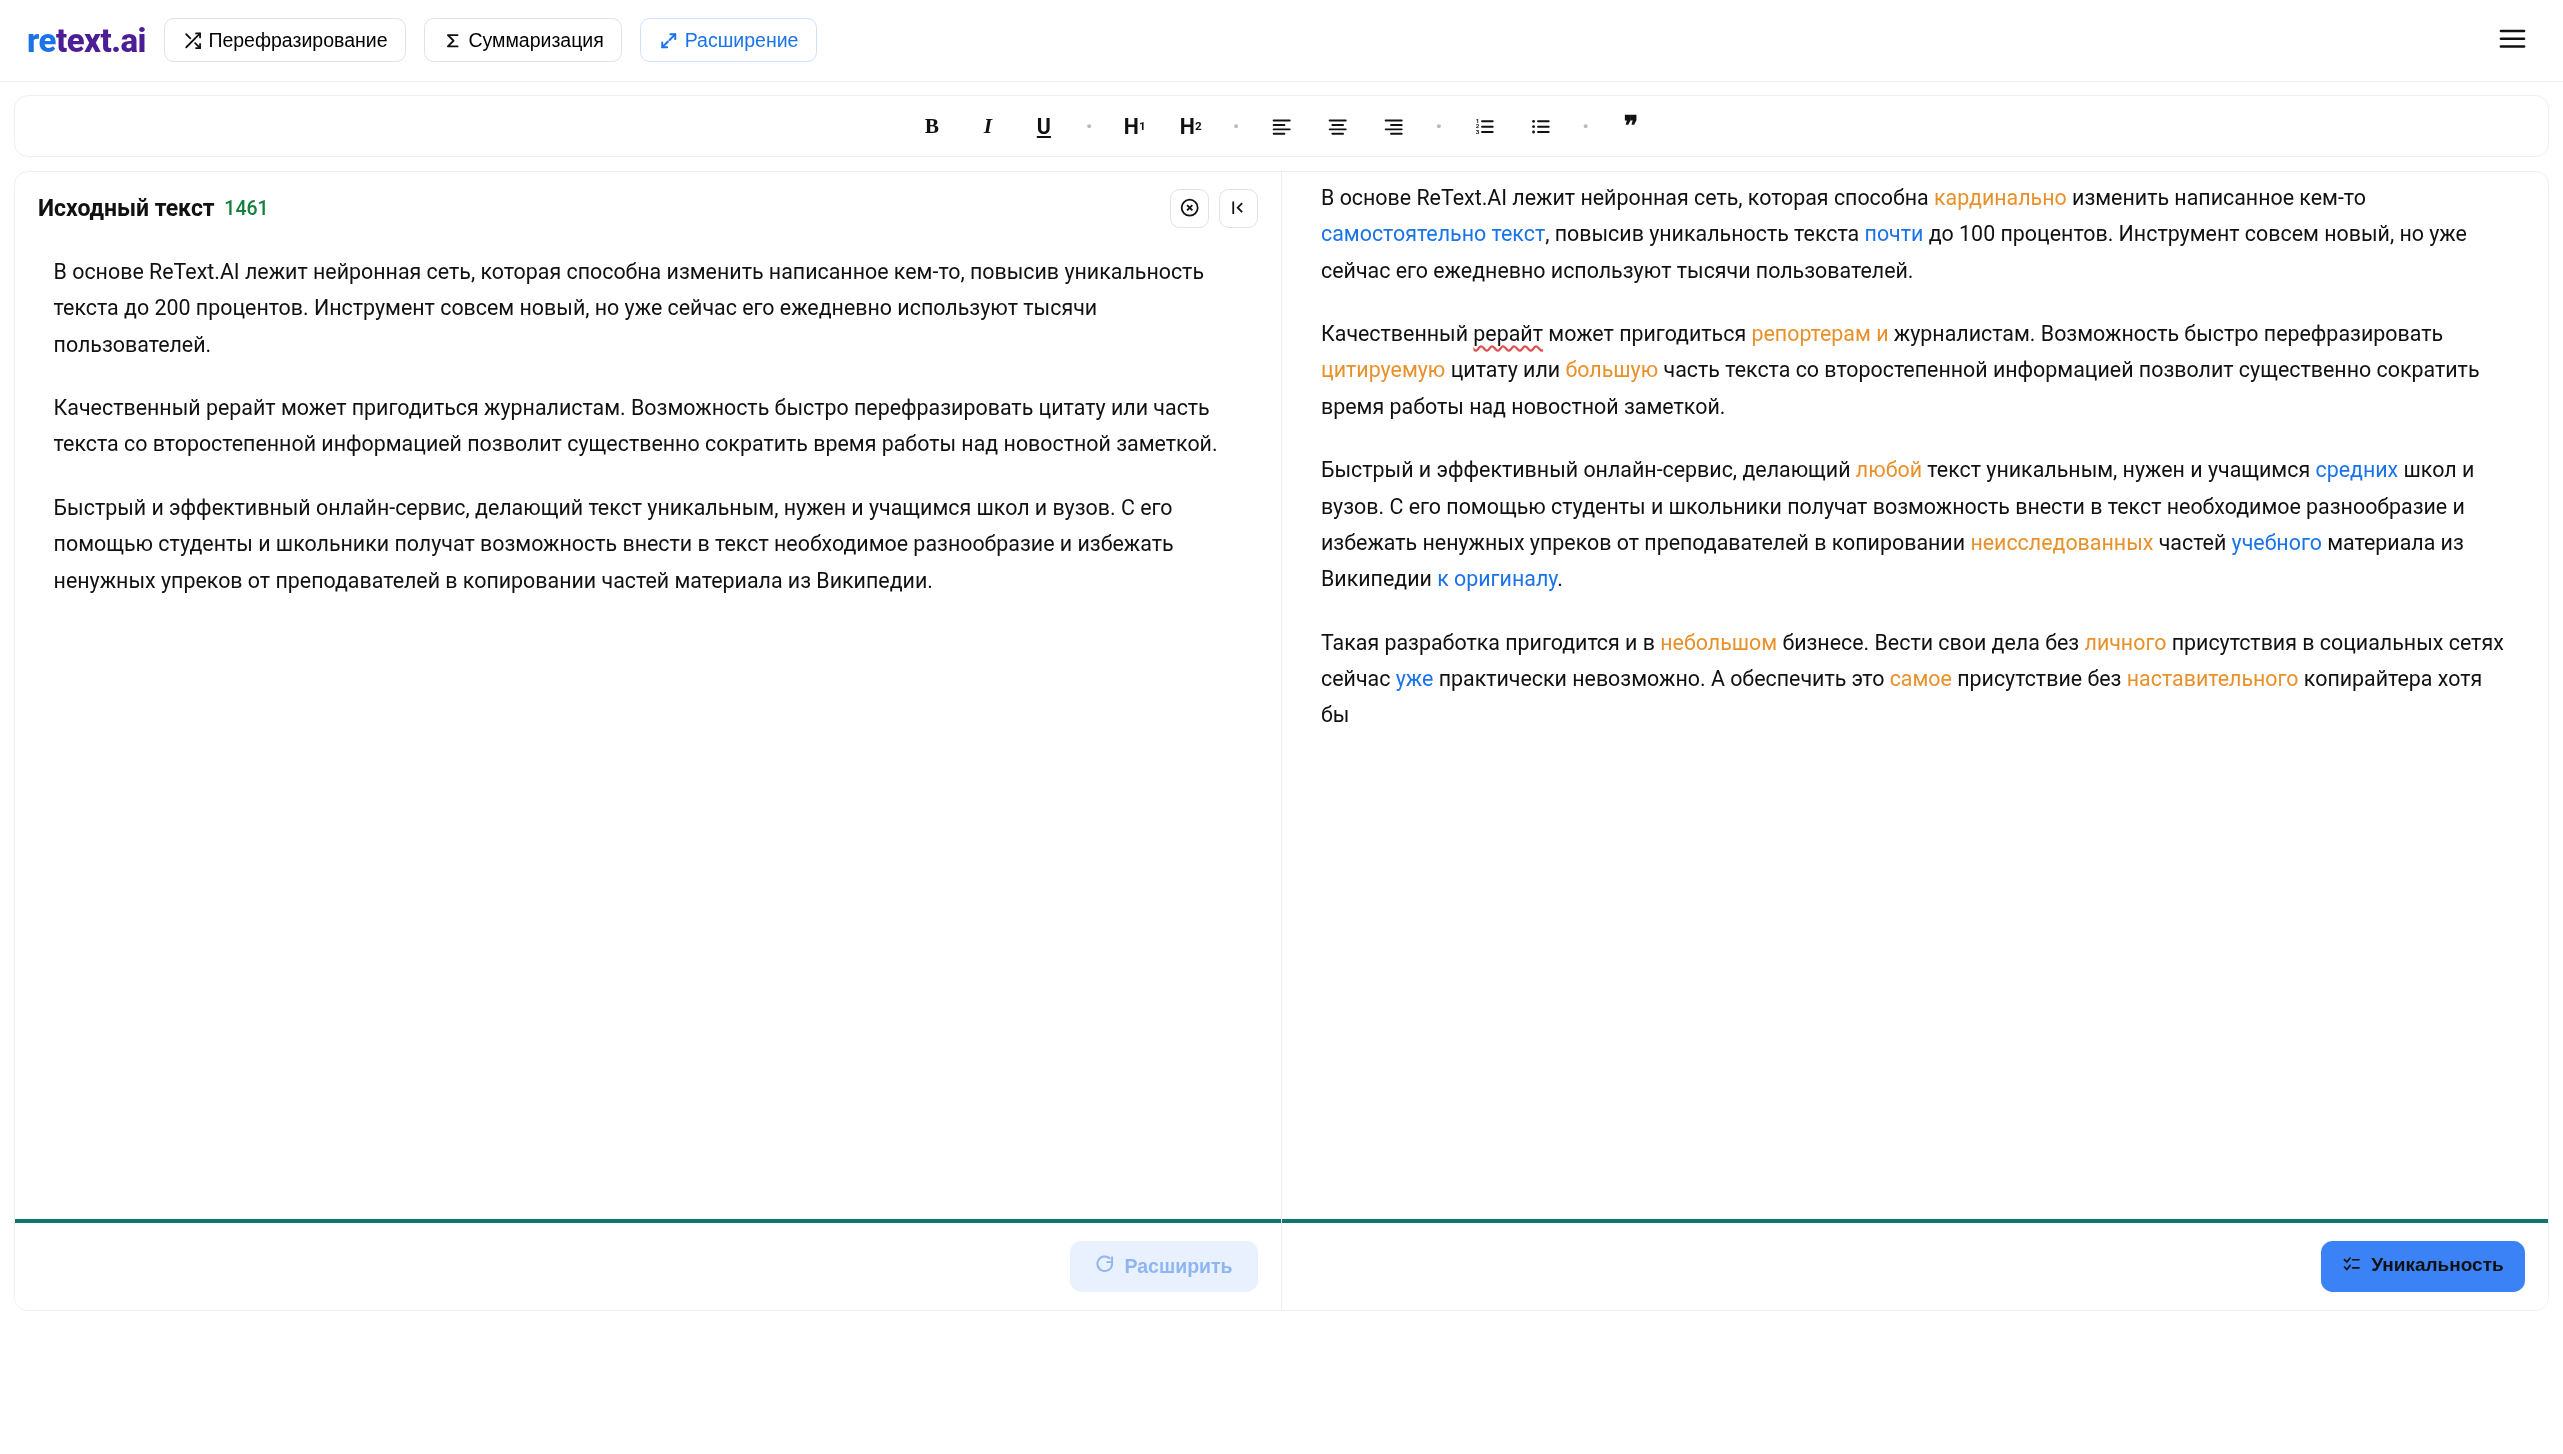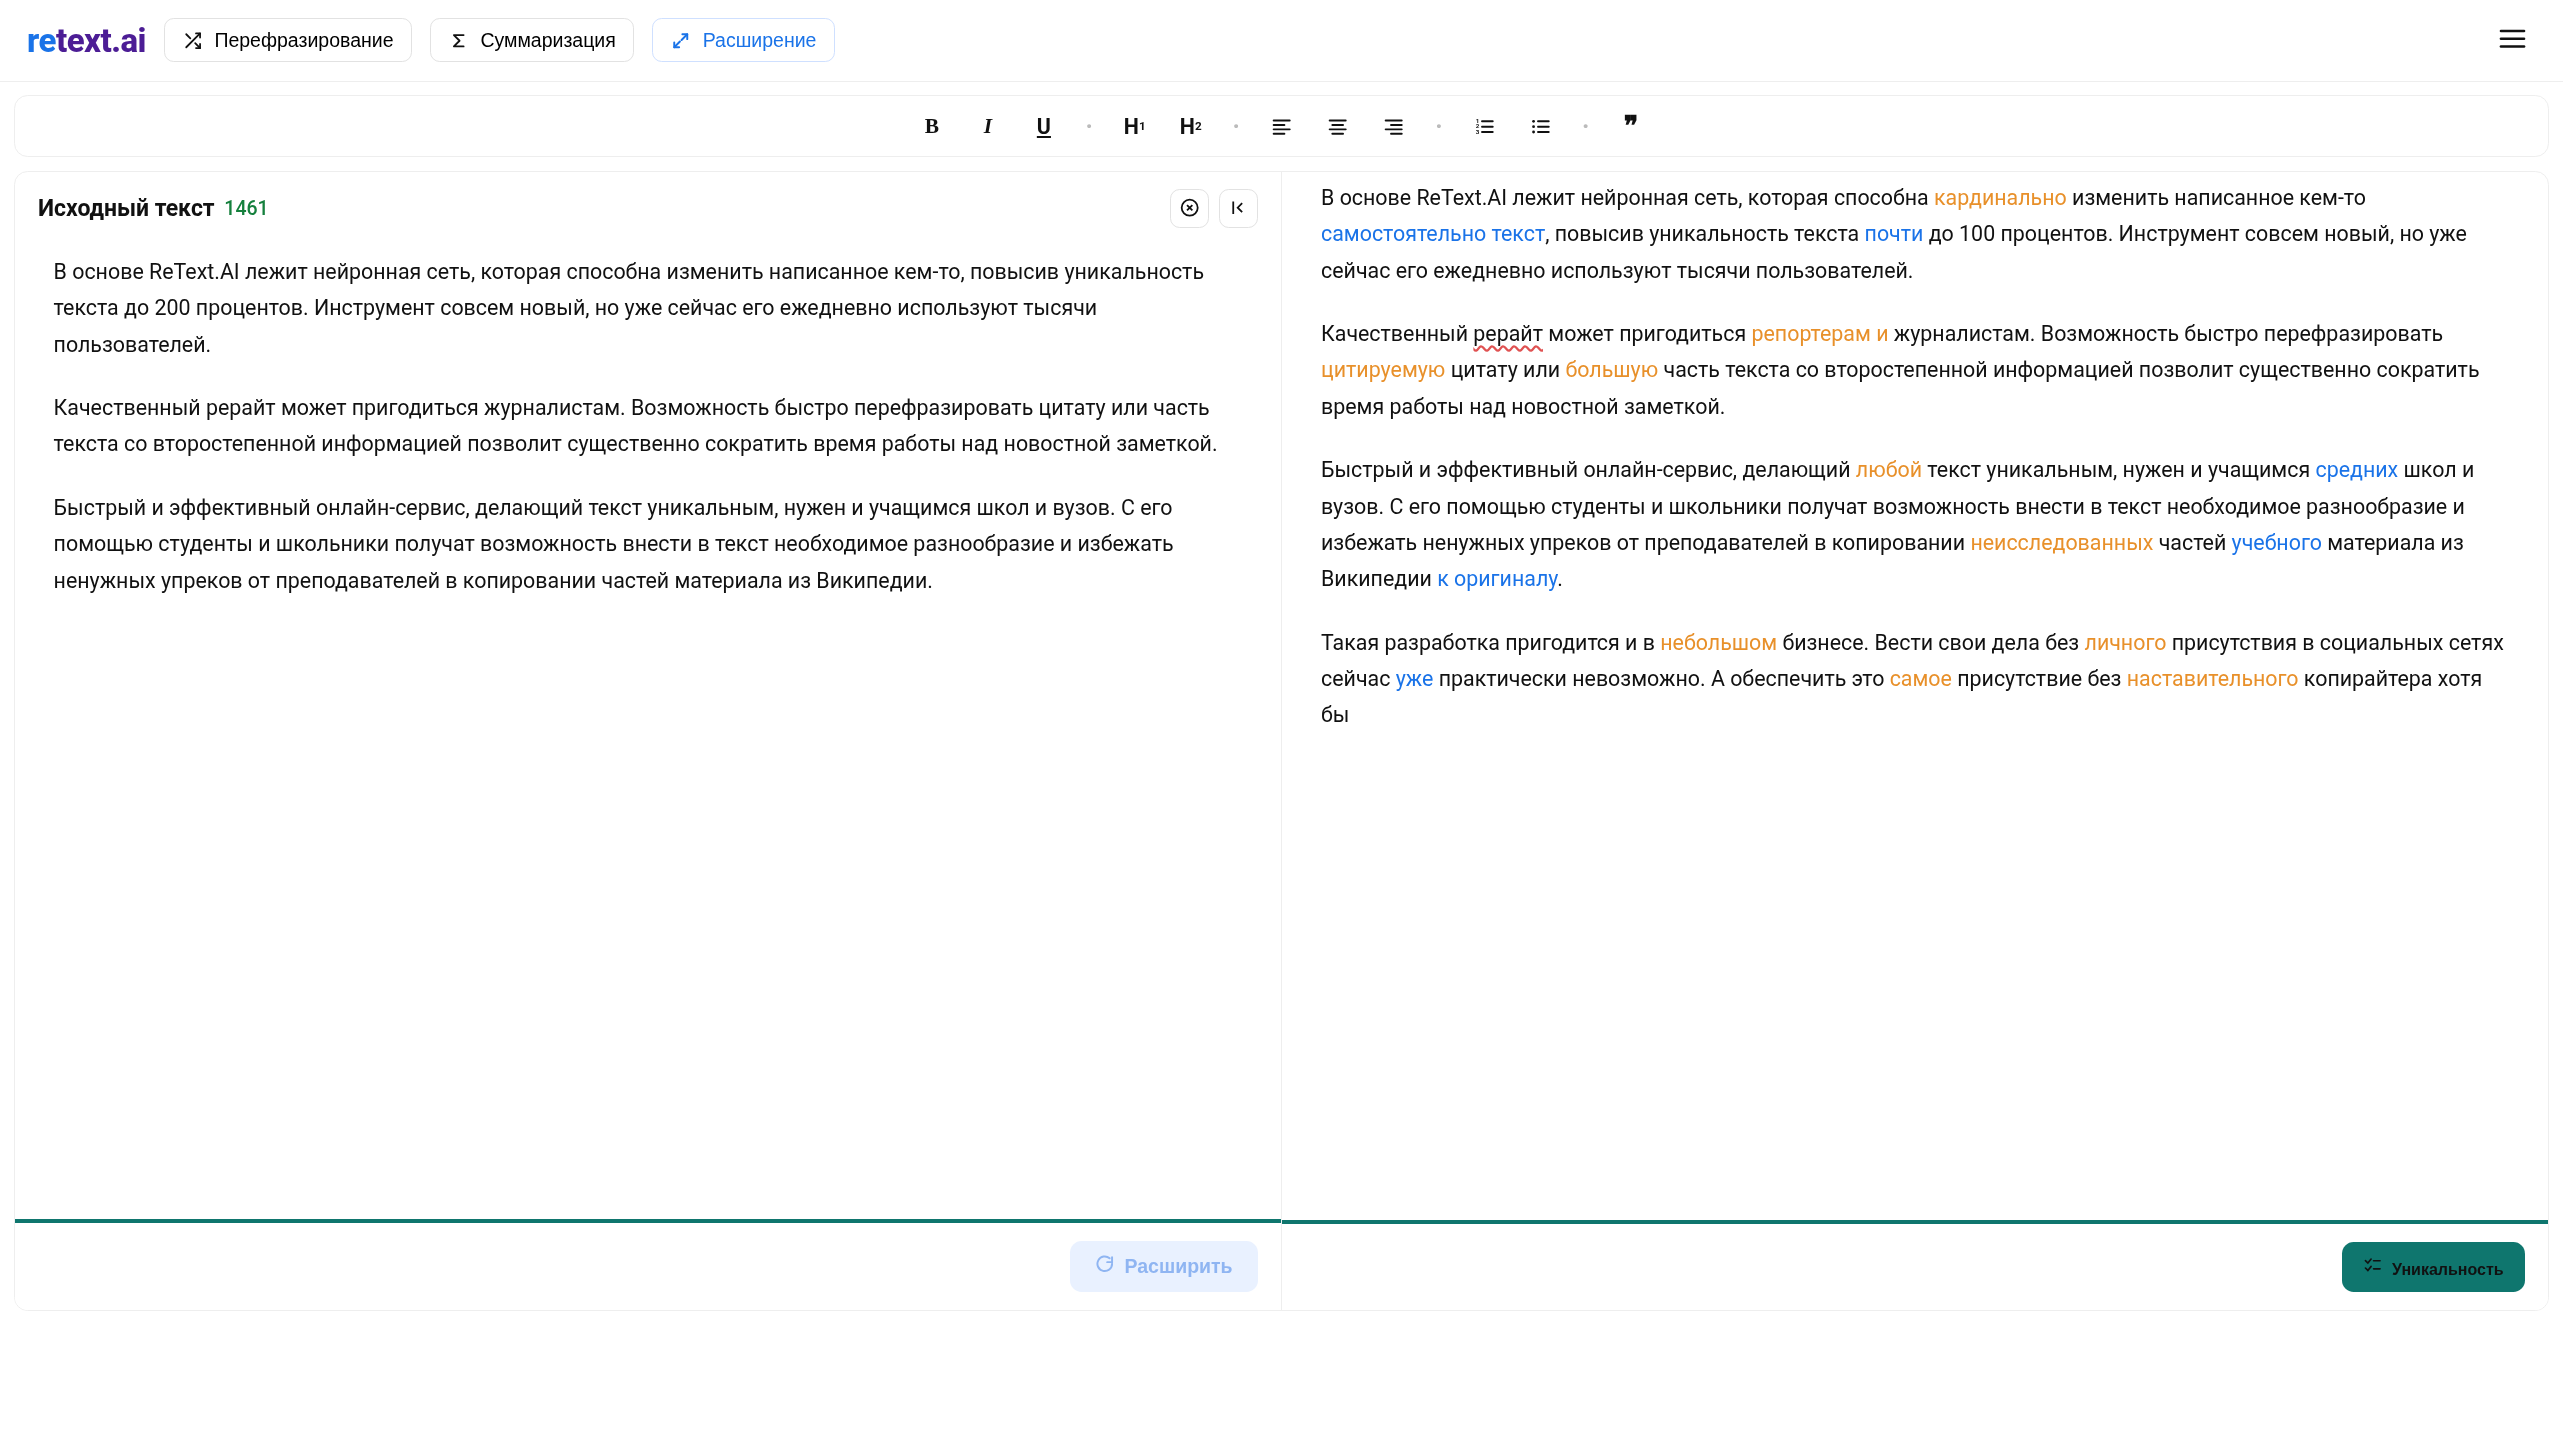--- a/index.html
+++ b/index.html
@@ -1,21 +1,21 @@
 <!DOCTYPE html>
 <html><head>
 <meta charset="utf-8">
 <style>
   * { box-sizing: border-box; margin: 0; padding: 0; }
   html, body { width: 100%; height: 100%; font-family: -apple-system, BlinkMacSystemFont, "Segoe UI", Roboto, Arial, sans-serif; background: #fff; color: #111; }
   .topbar { display: flex; align-items: center; padding: 17.5px 27px; border-bottom: 1px solid #eee; gap: 17.5px; }
   .logo { font-size: 33px; font-weight: 800; letter-spacing: -0.5px; }
   .logo .re { color: #1a73e8; }
   .logo .rest { color: #4c1d95; }
-  .modebtn { display: inline-flex; align-items: center; gap: 11px; padding: 9.7px 17.5px; border: 1px solid #e2e2e2; border-radius: 9.7px; font-size: 19.5px; font-weight: 500; background: #fff; cursor: pointer; }
+  .modebtn { display: inline-flex; align-items: center; gap: 5px; padding: 9.7px 17.5px; border: 1px solid #e2e2e2; border-radius: 9.7px; font-size: 19.5px; font-weight: 500; background: #fff; cursor: pointer; }
   .modebtn.active { color: #1a73e8; border-color: #cfe0ff; }
   .modebtn .ic { width: 21.4px; height: 21.4px; display: inline-flex; align-items: center; justify-content: center; }
   .spacer { flex: 1; }
   .burger { font-size: 29px; cursor: pointer; padding: 5.8px 9.7px; }
   .toolbar { display: flex; align-items: center; justify-content: center; gap: 27px; padding: 15.6px 0; border: 1px solid #eee; border-radius: 13.6px; margin: 13.6px 13.6px 0 13.6px; background: #fff; }
   .tb { width: 29px; height: 29px; display: inline-flex; align-items: center; justify-content: center; font-size: 21.4px; font-weight: 700; cursor: pointer; color: #111; }
   .tb.sep { width: 7.8px; color: #bbb; font-weight: 900; cursor: default; }
   .tb svg { display: block; }
   .workspace { display: flex; margin: 13.6px 13.6px 0 13.6px; border: 1px solid #eee; border-radius: 13.6px; overflow: hidden; height: 1140px; }
   .pane { flex: 1; display: flex; flex-direction: column; position: relative; }
@@ -26,21 +26,21 @@
   .delta { font-size: 15.6px; color: #1ea85a; font-weight: 700; vertical-align: super; margin-left: 1.9px; }
   .head-spacer { flex: 1; }
   .iconbtn { width: 39px; height: 39px; border: 1px solid #e2e2e2; border-radius: 9.7px; display: inline-flex; align-items: center; justify-content: center; cursor: pointer; background: #fff; }
   .pane-body { flex: 1; overflow: auto; padding: 7.8px 39px 19.5px 39px; font-size: 21.4px; line-height: 1.7; }
   .pane-body p { margin-bottom: 27px; }
   .ins-o { color: #e8902a; }
   .ins-b { color: #1a73e8; }
   .spell { text-decoration: underline wavy #e05252; text-underline-offset: 3.9px; }
   .pane-foot { padding: 17.5px 23.4px; display: flex; justify-content: flex-end; border-top: 4px solid #0f766e; background: #fff; }
   .primarybtn { display: inline-flex; align-items: center; gap: 9.7px; padding: 13.6px 25px; border-radius: 11.7px; font-size: 19.5px; font-weight: 600; background: #e9f1ff; color: #8fb5f2; border: none; cursor: default; }
-  .secbtn { display: inline-flex; align-items: flex-end; gap: 9.7px; padding: 13.6px 21.4px; border-radius: 11.7px; font-size: 16px; font-weight: 600; background: #0f766e; color: #111; border: none; cursor: pointer; }
+  .secbtn { display: inline-flex; align-items: flex-start; gap: 9.7px; padding: 13.6px 21.4px; border-radius: 11.7px; font-size: 19px; font-weight: 600; background: #3b82f6; color: #111; border: none; cursor: pointer; }
 </style>
 </head>
 <body>
 
 <div class="topbar">
   <div class="logo">
     <span class="re">re</span><span class="rest">text.ai</span>
   </div>
   <button class="modebtn">
     <span class="ic">

